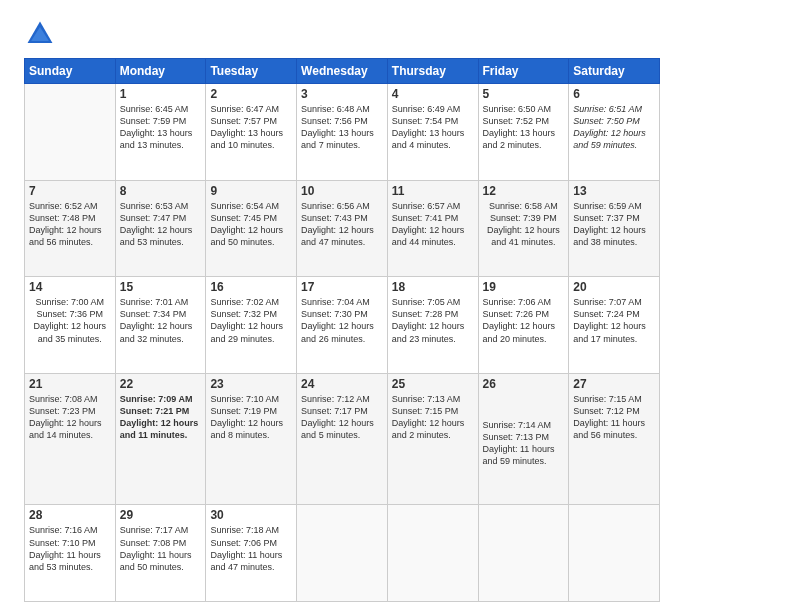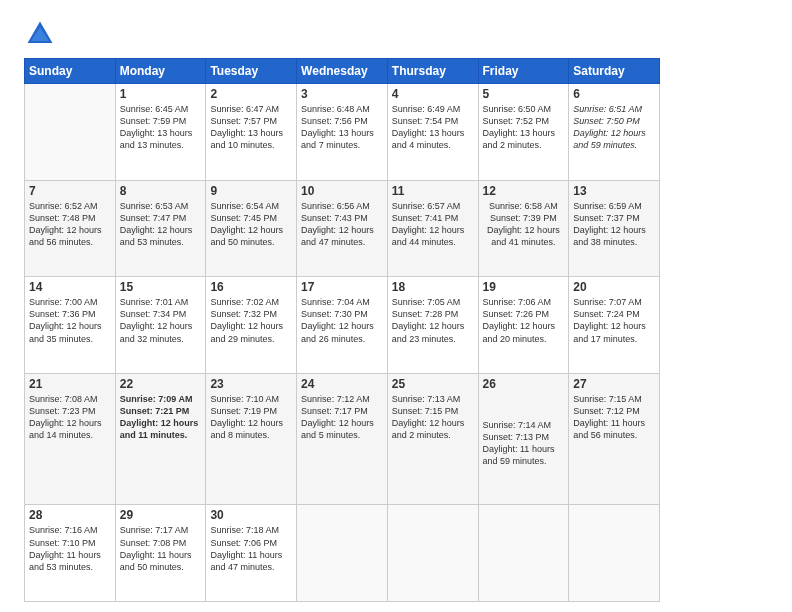--- a/index.html
+++ b/index.html
@@ -228,21 +228,21 @@
             <span class="day-num">13</span>
             <div class="cell-text" style="white-space: pre-line;">Sunrise: 6:59 AM
 Sunset: 7:37 PM
 Daylight: 12 hours
 and 38 minutes.</div>
           </td>
         </tr>
         <tr>
           <td>
             <span class="day-num">14</span>
-            <div class="cell-text" style="white-space: pre-line;">Sunrise: 7:00 AM
+            <div class="cell-text" style="white-space: pre-line; text-align: center;">Sunrise: 7:00 AM
 Sunset: 7:36 PM
 Daylight: 12 hours
 and 35 minutes.</div>
           </td>
           <td>
             <span class="day-num">15</span>
             <div class="cell-text" style="white-space: pre-line;">Sunrise: 7:01 AM
 Sunset: 7:34 PM
 Daylight: 12 hours
 and 32 minutes.</div>

